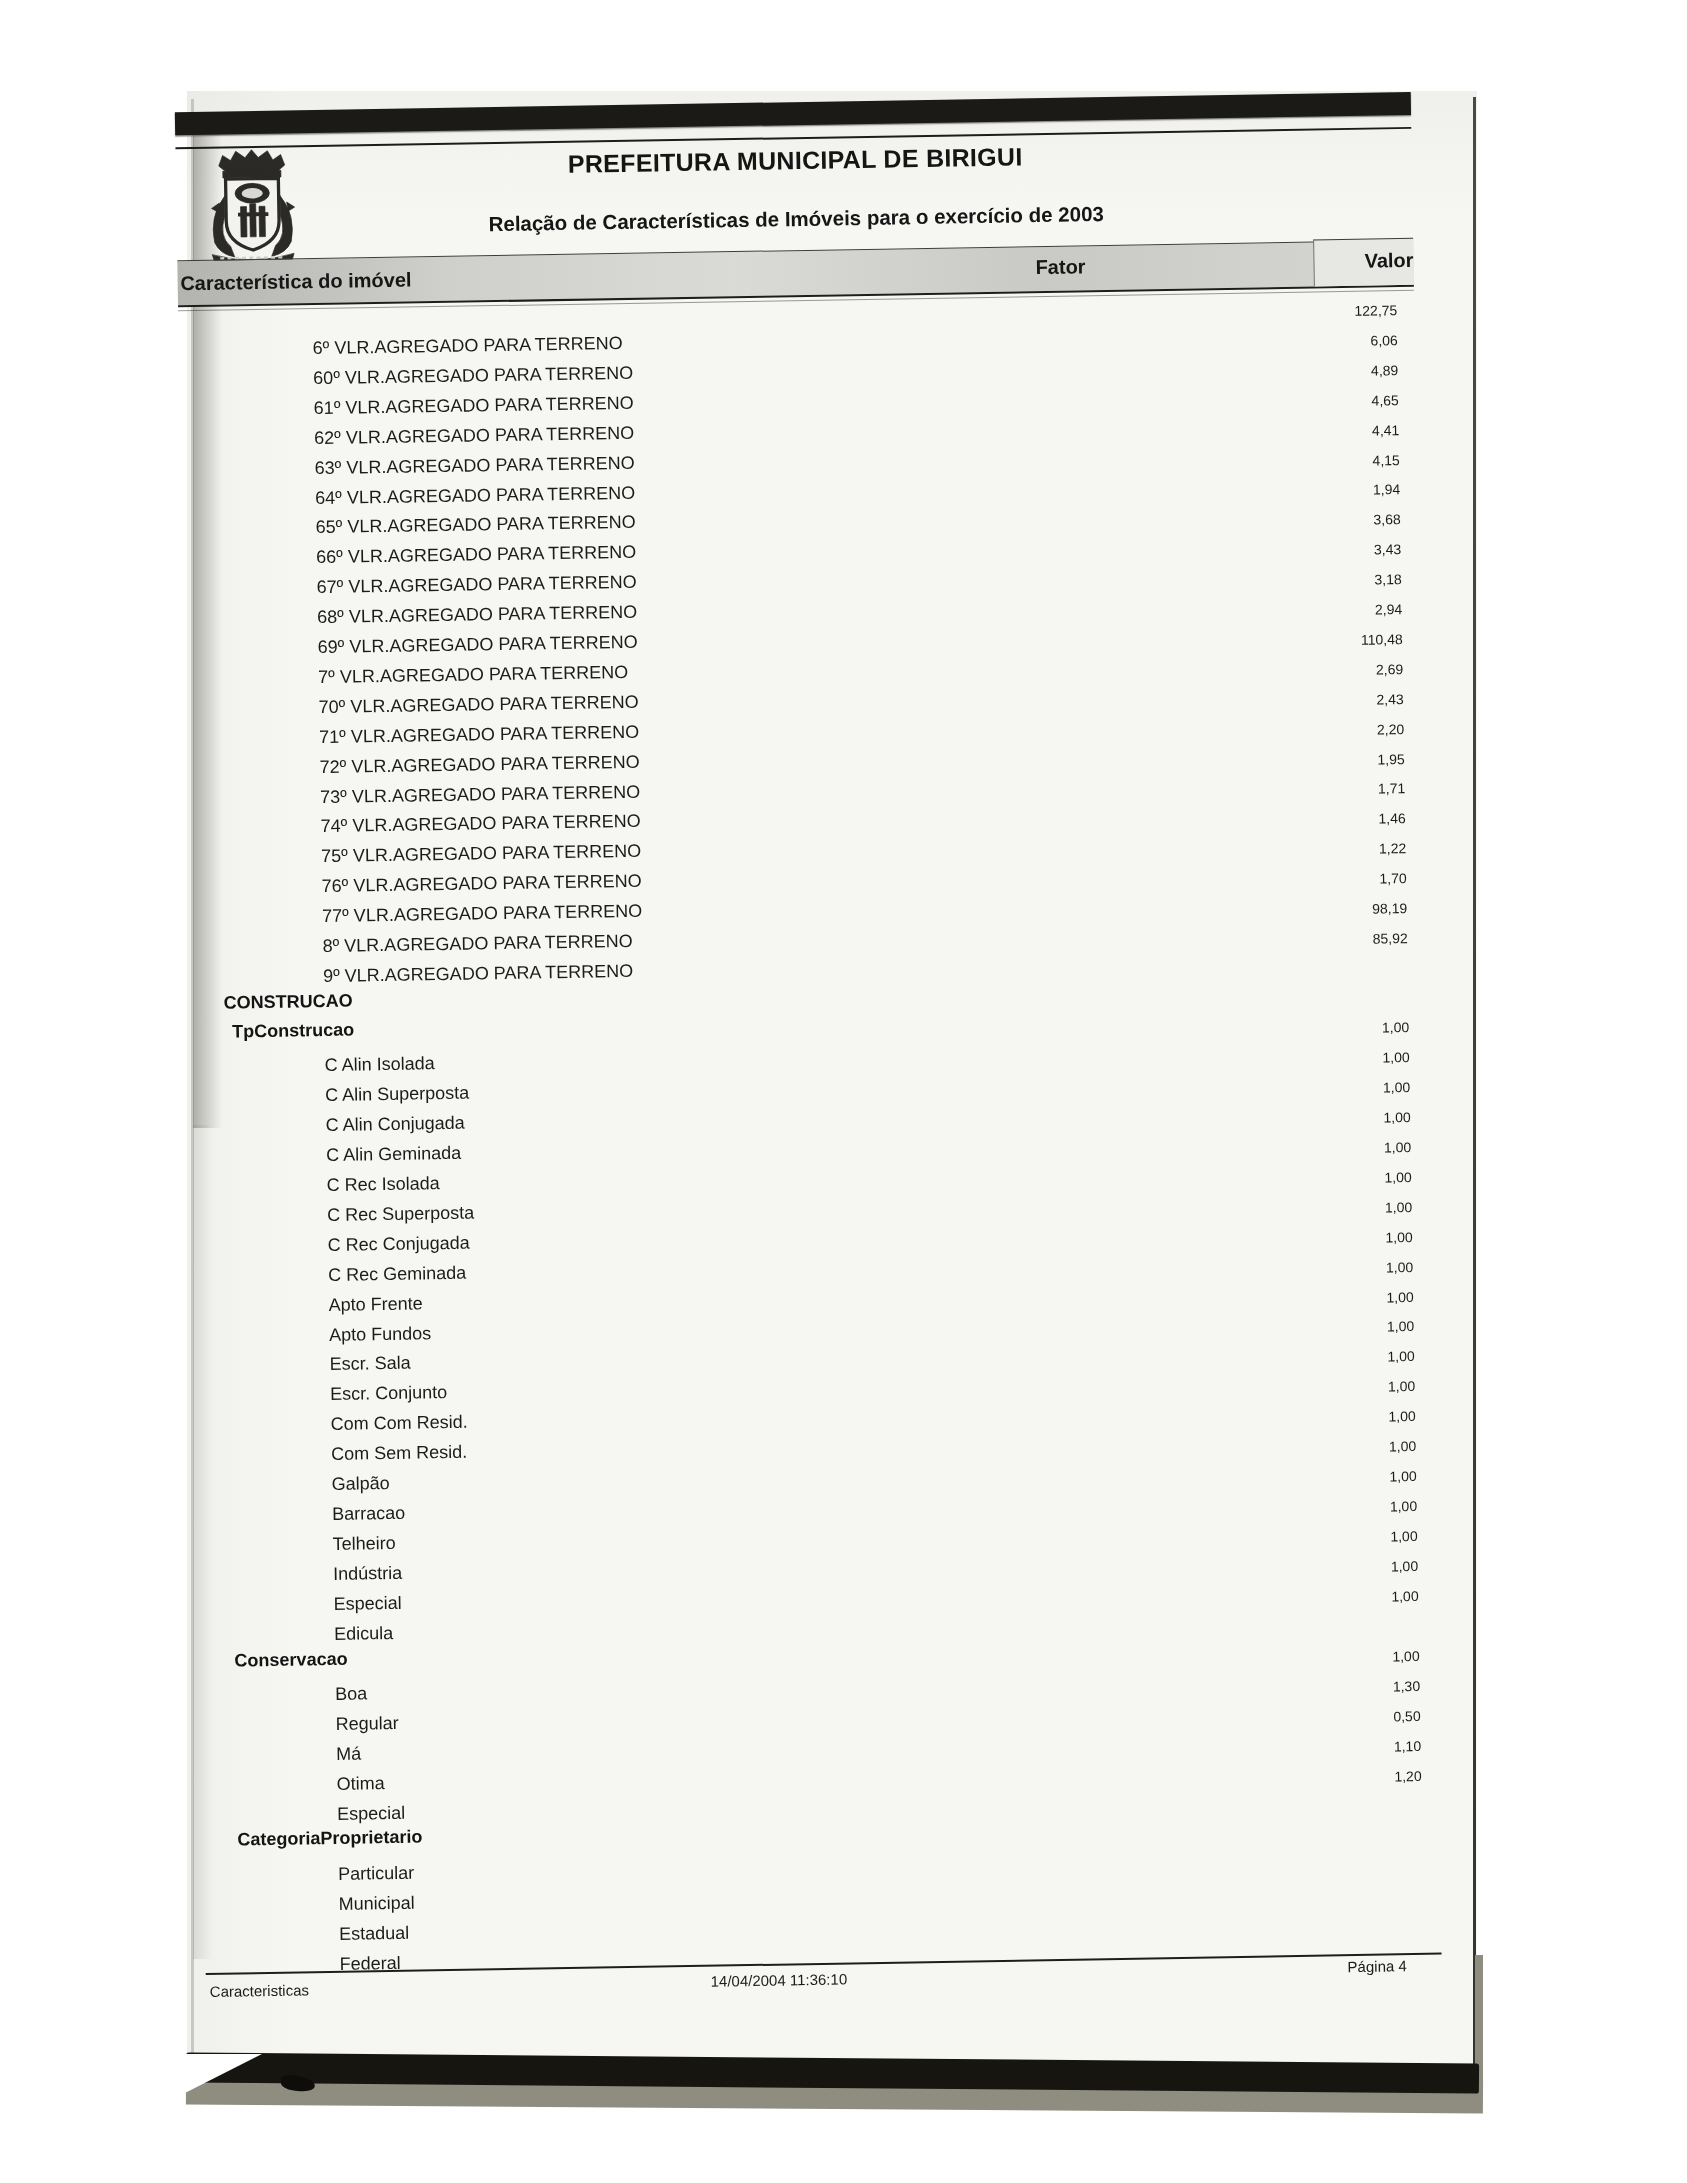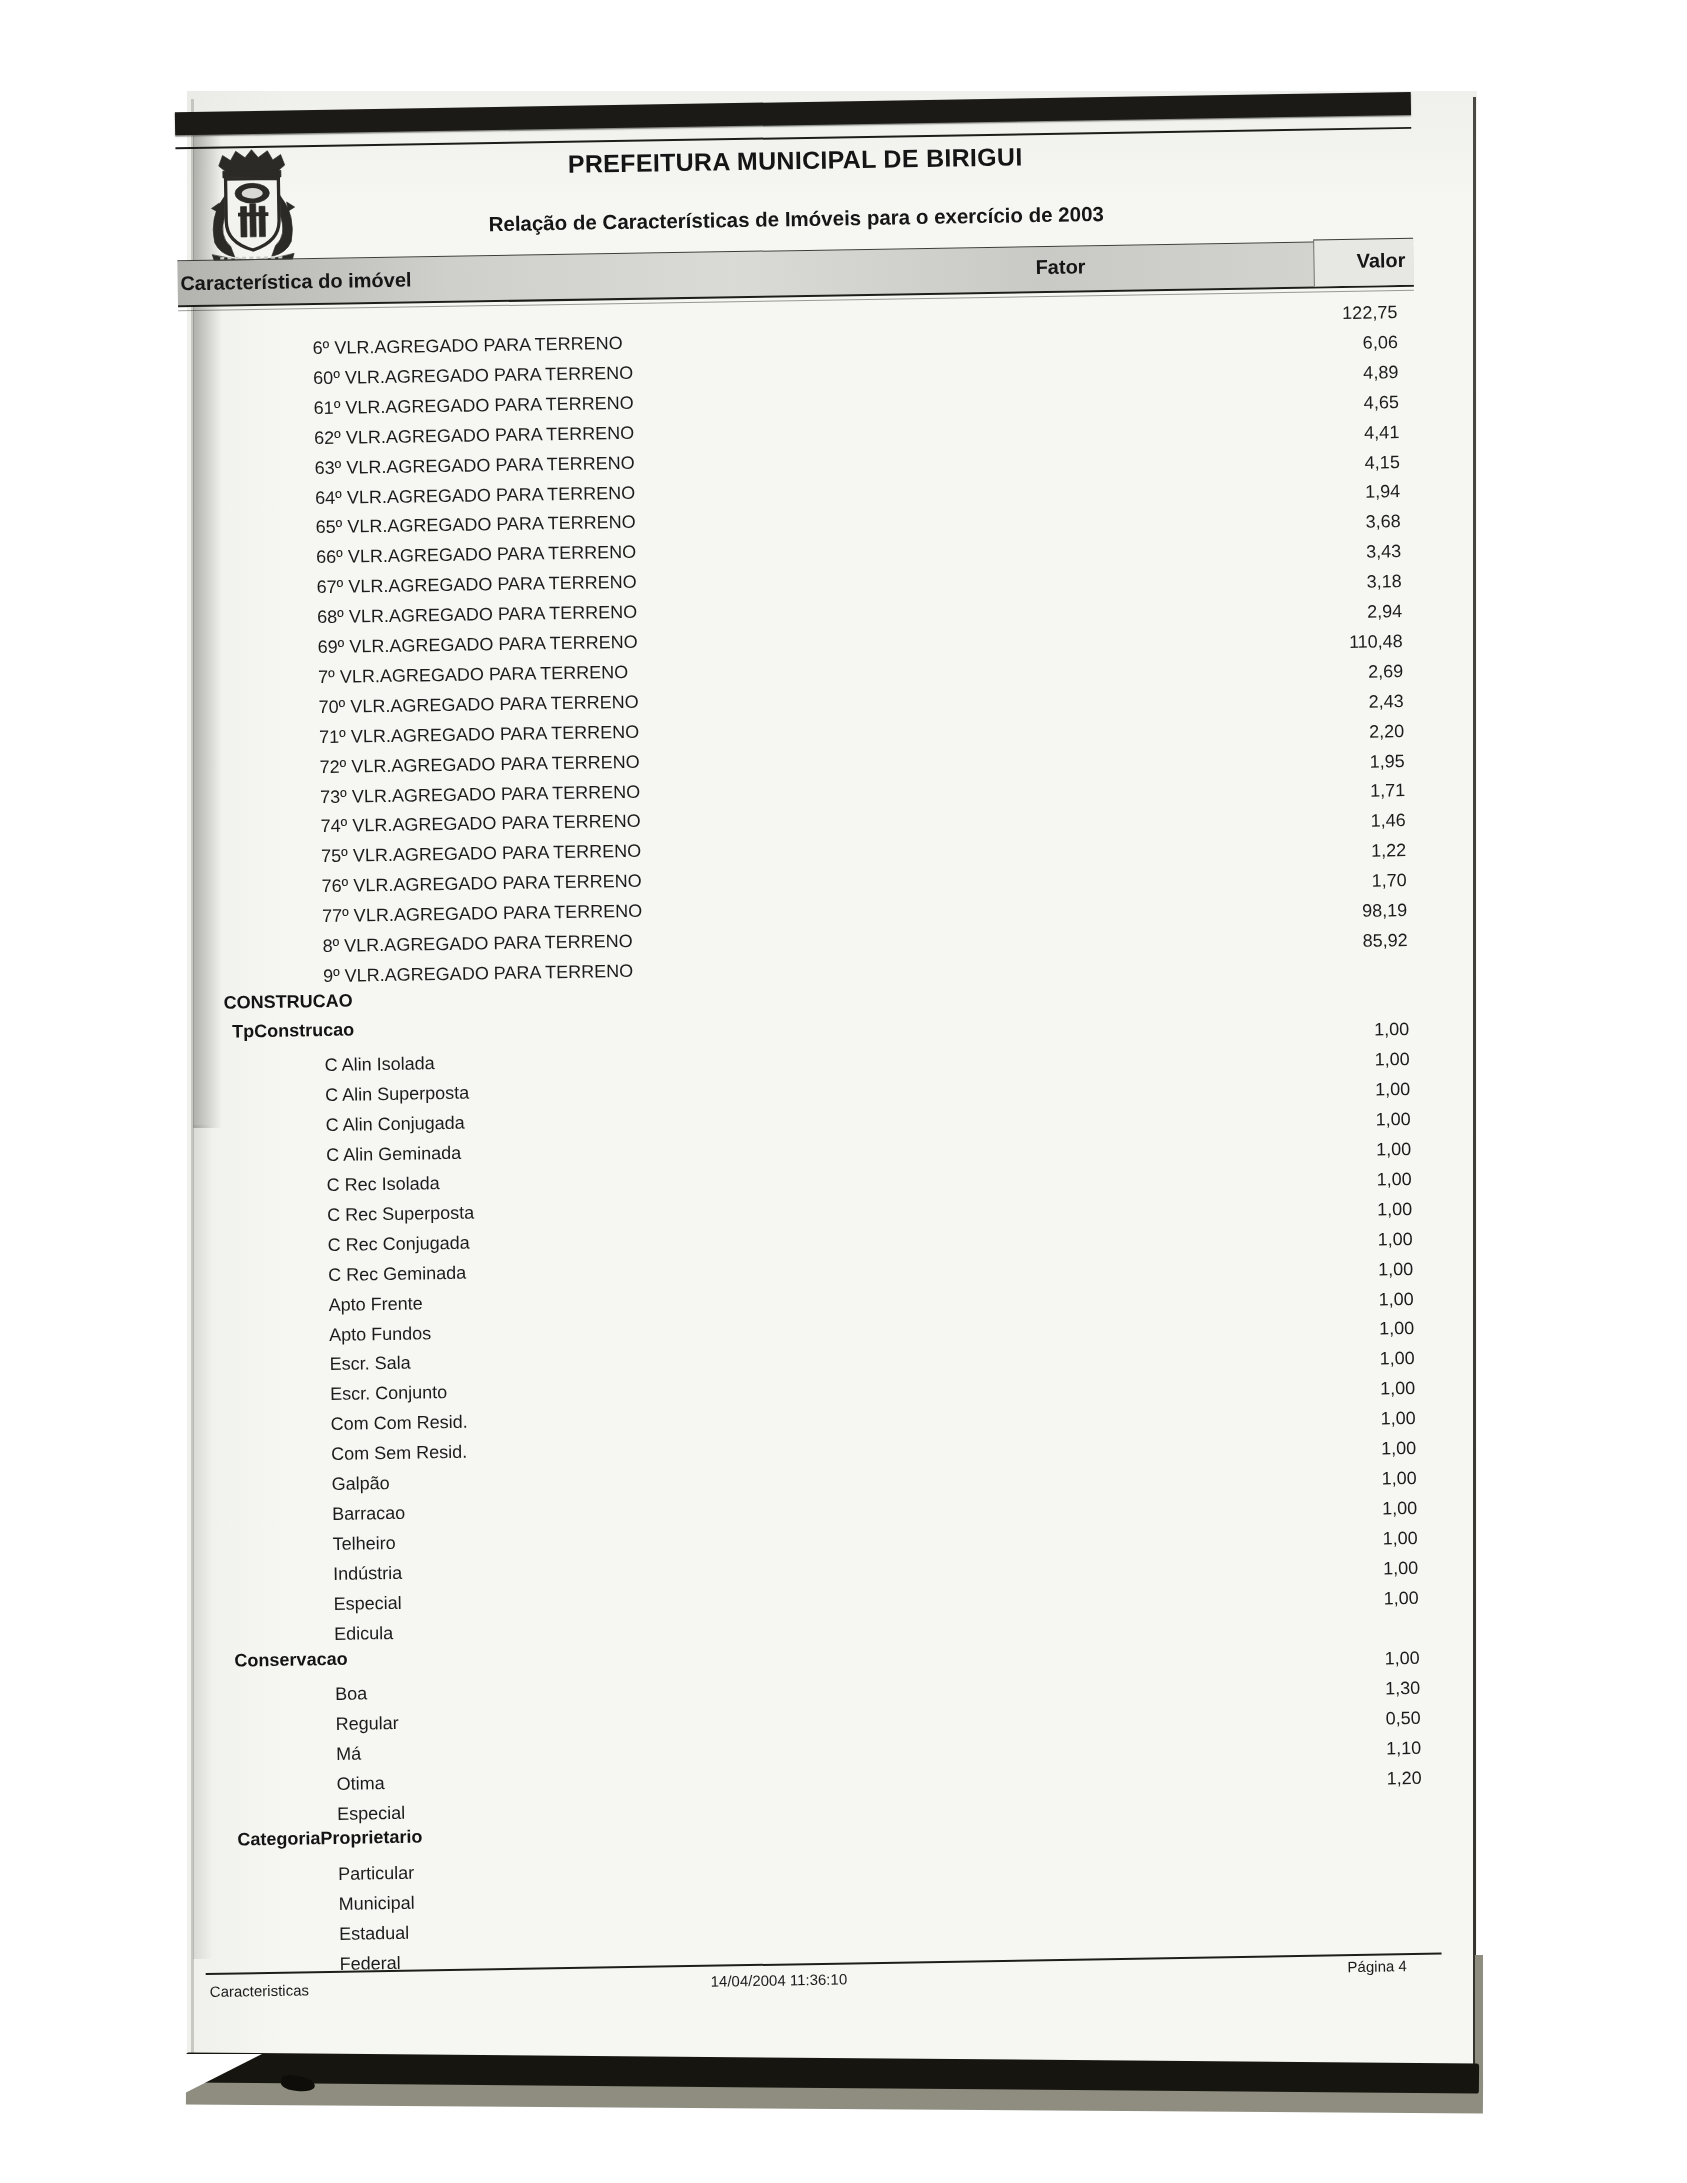--- a/index.html
+++ b/index.html
@@ -55,26 +55,26 @@
     background:linear-gradient(90deg,#b3b3af 0%,#cfcfcb 22%,#dadad7 45%,#c9c9c5 70%,#d6d6d3 100%);
     border-top:1.3px solid #3c3c38;border-bottom:2.6px solid #1d1d1a;
   }
   .thead:after{content:"";position:absolute;left:0;right:0;bottom:-6px;height:1.3px;background:rgba(35,35,30,.45);}
   .col-caracteristica{position:absolute;left:2.6px;top:10.6px;font-size:20px;font-weight:bold;color:#161616;white-space:nowrap;}
   .col-fator{position:absolute;left:830px;width:106px;top:9.3px;text-align:center;font-size:20px;font-weight:bold;color:#161616;}
   .col-valor-cell{
     position:absolute;right:0;top:-3.3px;height:46px;width:99px;
     background:#e7e7e4;border-left:1.3px solid #6f6f69;border-top:1.3px solid #3c3c38;
   }
-  .col-valor-cell span{position:absolute;right:8px;top:10.6px;font-size:20px;font-weight:bold;color:#161616;}
+  .col-valor-cell span{position:absolute;right:0;top:10.6px;font-size:20px;font-weight:bold;color:#161616;}
   
   .rows{position:absolute;left:0;top:222px;width:1227px;}
   .line{position:absolute;left:0;width:1227px;height:30px;}
   .line .lbl{position:absolute;top:15px;left:130px;font-size:18px;color:#1c1c1c;white-space:nowrap;}
-  .line .val{position:absolute;top:-2.6px;right:12px;font-size:18px;color:#1c1c1c;}
+  .line .val{position:absolute;top:-2.6px;right:12px;font-size:14px;color:#1c1c1c;}
   .line.section .lbl{left:30px;top:10px;font-weight:bold;color:#141414;}
   .line.subsection .lbl{left:38px;top:8.6px;font-weight:bold;color:#141414;}
   
   .footer-line{position:absolute;left:-4px;top:1870px;width:1236px;height:2px;background:#1d1d1a;}
   .footer-left{position:absolute;left:0;top:1880px;width:159px;overflow:hidden;height:21px;}
   .footer-left span{display:inline-block;margin-left:-8.6px;font-size:15px;color:#1c1c1c;}
   .footer-center{position:absolute;left:410px;top:1878px;width:318px;text-align:center;font-size:15px;color:#1c1c1c;}
   .footer-right{position:absolute;left:1098px;top:1874px;width:99px;text-align:right;font-size:15px;color:#1c1c1c;}
 </style>
 </head>

